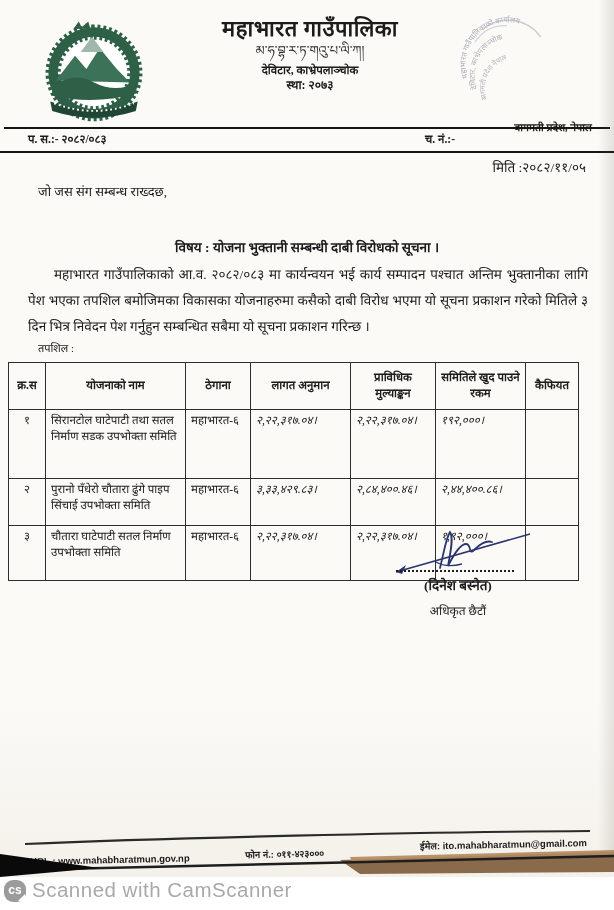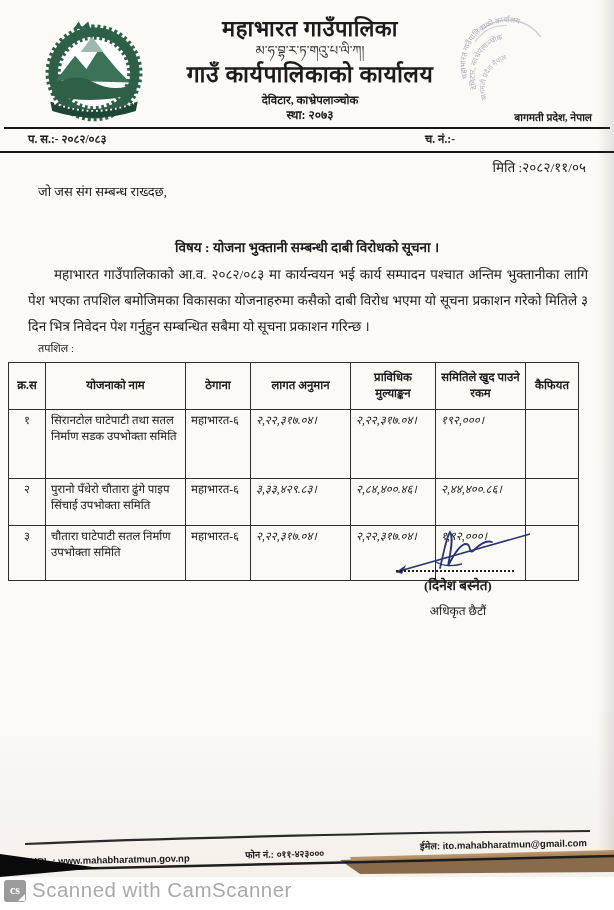--- a/index.html
+++ b/index.html
@@ -28,21 +28,21 @@
   }
   
   .emblem{position:absolute;left:36px;top:14px;width:116px;height:114px;}
   .head-center{position:absolute;left:150px;top:16px;width:320px;text-align:center;line-height:1.15;}
   .muni-name{font-size:22px;font-weight:bold;letter-spacing:.5px;}
   .seal-script{font-size:13px;margin-top:3px;color:#2a2a2a;}
   .office-name{font-size:23px;font-weight:bold;margin-top:3px;letter-spacing:.5px;}
   .addr{font-size:11.5px;font-weight:bold;margin-top:5px;}
   .estd{font-size:12px;font-weight:bold;margin-top:2px;}
   .stamp{position:absolute;left:448px;top:8px;width:118px;height:108px;opacity:.8;transform:rotate(-8deg);}
-  .province{position:absolute;right:22px;top:110px;font-size:10.5px;font-weight:bold;}
+  .province{position:absolute;right:22px;top:120px;font-size:10.5px;font-weight:bold;}
   .rule1{position:absolute;left:4px;top:127px;width:606px;height:0;border-top:2px solid #161616;}
   .rule2{position:absolute;left:0;top:151px;width:614px;height:0;border-top:2px solid #161616;}
   .ref-row{position:absolute;left:0;top:131px;width:614px;font-size:11.5px;font-weight:bold;}
   .ref-left{position:absolute;left:28px;top:0;}
   .ref-right{position:absolute;left:425px;top:0;}
   .date-line{position:absolute;right:28px;top:158px;font-size:13.5px;}
   
   .salutation{position:absolute;left:38px;top:182px;font-size:13px;}
   .subject{position:absolute;left:0;top:238px;width:614px;text-align:center;font-size:13.5px;font-weight:600;}
   .body-par{
@@ -77,21 +77,21 @@
   .footer-row{position:absolute;left:0;top:846px;width:614px;font-size:9.5px;font-weight:bold;transform:rotate(-1.2deg);font-family:"Liberation Sans","DejaVu Sans",sans-serif;}
   .f-url{position:absolute;left:30px;top:4px;}
   .f-phone{position:absolute;left:245px;top:1px;}
   .f-email{position:absolute;left:420px;top:-4px;}
   
   .scan-edge{position:absolute;left:0;top:848px;width:614px;height:30px;}
   
   .cam-bar{position:absolute;left:0;top:877px;width:614px;height:33px;background:#ffffff;}
   .cs-icon{
     position:absolute;left:4px;top:3px;width:22px;height:22px;background:var(--cs-gray);
-    border-radius:3px;color:#ffffff;font-family:Liberation Serif, serif;
+    border-radius:9px;color:#ffffff;font-family:Liberation Sans, sans-serif;
     font-size:12px;font-weight:bold;text-align:center;line-height:21px;
   }
   .cs-fold{position:absolute;right:1px;bottom:1px;width:0;height:0;border-left:7px solid transparent;border-bottom:7px solid #ffffff;}
   .cam-text{
     position:absolute;left:32px;top:1px;font-size:20.5px;color:#a9a9a9;
     font-family:"Liberation Sans","DejaVu Sans",sans-serif;letter-spacing:.5px;
   }
 </style>
 </head>
 <body>
@@ -106,21 +106,20 @@
       <path d="M20 70 L40 44 L52 58 L66 36 L84 58 L98 72 Z" fill="#3c7258"></path>
       <path d="M16 76 Q40 60 60 72 Q84 84 104 72 L104 84 Q60 96 16 86 Z" fill="#2e6047"></path>
       <path d="M46 40 L58 24 L70 40 Z" fill="#9fb8ac"></path>
       <path d="M14 92 Q60 110 106 92 L104 102 Q60 116 16 102 Z" fill="#1f4634"></path>
       <path d="M18 94 Q60 110 102 94" stroke="#ffffff" stroke-width="2" fill="none" stroke-dasharray="2 3"></path>
     </svg>
 
     <div class="head-center">
       <div class="muni-name">महाभारत गाउँपालिका</div>
       <div class="seal-script">མ་ཧ་བྷ་ར་ཏ་གའུ་པ་ལི་ཀ།</div>
-      <div class="office-name">गाउँ कार्यपालिकाको कार्यालय</div>
       <div class="addr">देविटार, काभ्रेपलाञ्चोक</div>
       <div class="estd">स्था: २०७३</div>
     </div>
 
     <svg class="stamp" viewBox="0 0 118 108" aria-hidden="true">
       <defs>
         <path id="arcT" d="M18,64 A42,42 0 0 1 98,40"></path>
         <path id="arcM" d="M26,76 A34,34 0 0 1 96,58"></path>
         <path id="arcB" d="M34,88 A26,26 0 0 1 92,74"></path>
         <path id="arcO" d="M14,52 A46,46 0 0 1 70,8"></path>

